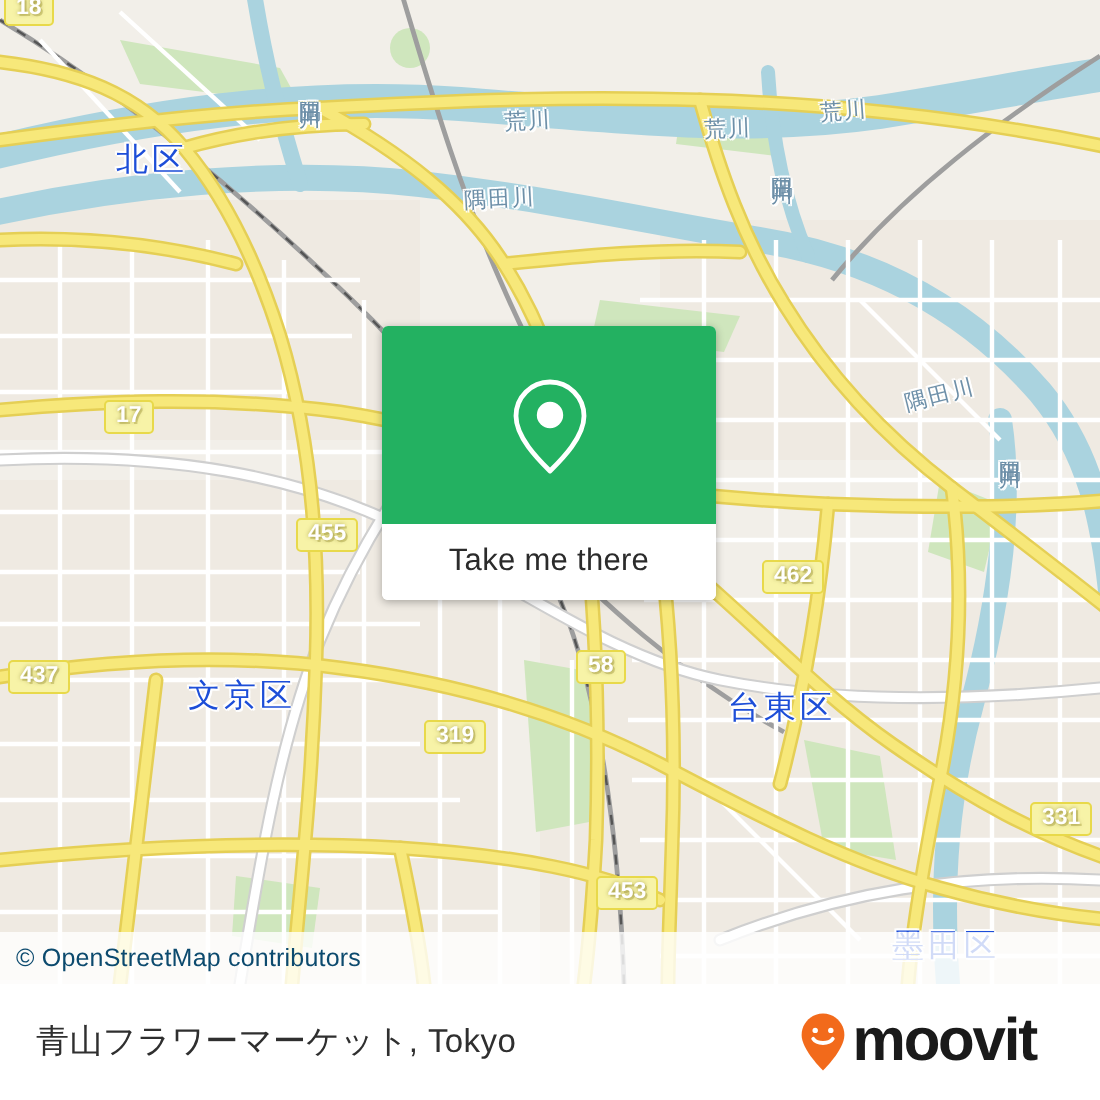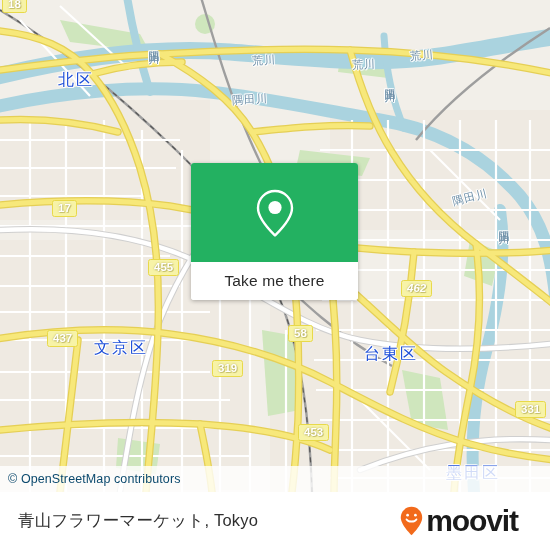--- a/index.html
+++ b/index.html
@@ -248,25 +248,25 @@
     <div class="mlabel river" style="left:410px;top:48px;transform:rotate(-4deg);">荒川</div>
     <div class="mlabel river" style="left:232px;top:92px;transform:rotate(-3deg);">隅田川</div>
     <div class="mlabel river vert" style="left:146px;top:42px;">隅田川</div>
     <div class="mlabel river vert" style="left:382px;top:80px;">隅田川</div>
     <div class="mlabel river" style="left:452px;top:190px;transform:rotate(-14deg);">隅田川</div>
     <div class="mlabel river vert" style="left:496px;top:222px;">隅田川</div>
 
     <div class="shield" style="left:2px;top:-4px;">18</div>
     <div class="shield" style="left:52px;top:200px;">17</div>
     <div class="shield" style="left:148px;top:259px;">455</div>
-    <div class="shield" style="left:4px;top:330px;margin-left:43px;">437</div>
+    <div class="shield" style="left:4px;top:330px;">437</div>
     <div class="shield" style="left:288px;top:277px;margin-top:48px;">58</div>
-    <div class="shield" style="left:401px;top:280px;font-style:italic;">462</div>
+    <div class="shield" style="left:381px;top:280px;">462</div>
     <div class="shield" style="left:212px;top:360px;">319</div>
-    <div class="shield" style="left:298px;top:424px;">453</div>
+    <div class="shield" style="left:298px;top:438px;">453</div>
     <div class="shield" style="left:515px;top:401px;">331</div>
 
     <div class="attrib">
       <span>© OpenStreetMap contributors</span>
     </div>
   </div>
 
   <div id="card">
     <div id="card-top">
       <svg class="pinwrap" viewBox="0 0 46 50">

